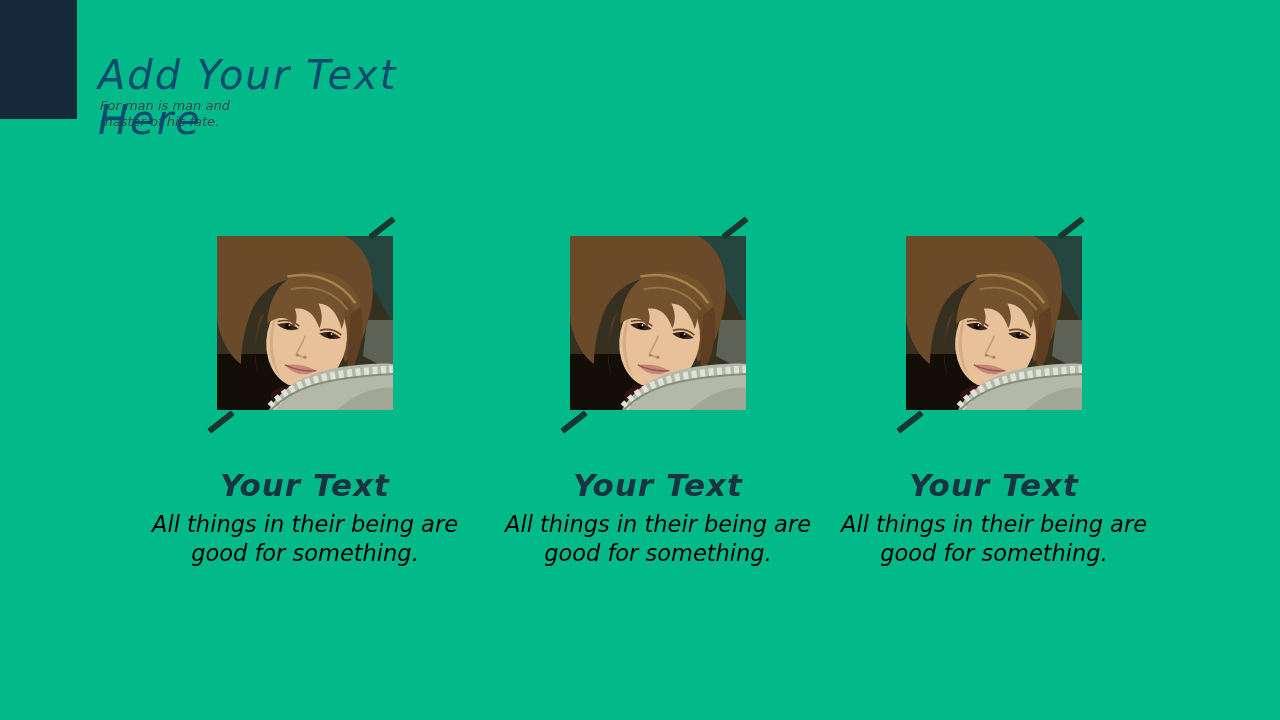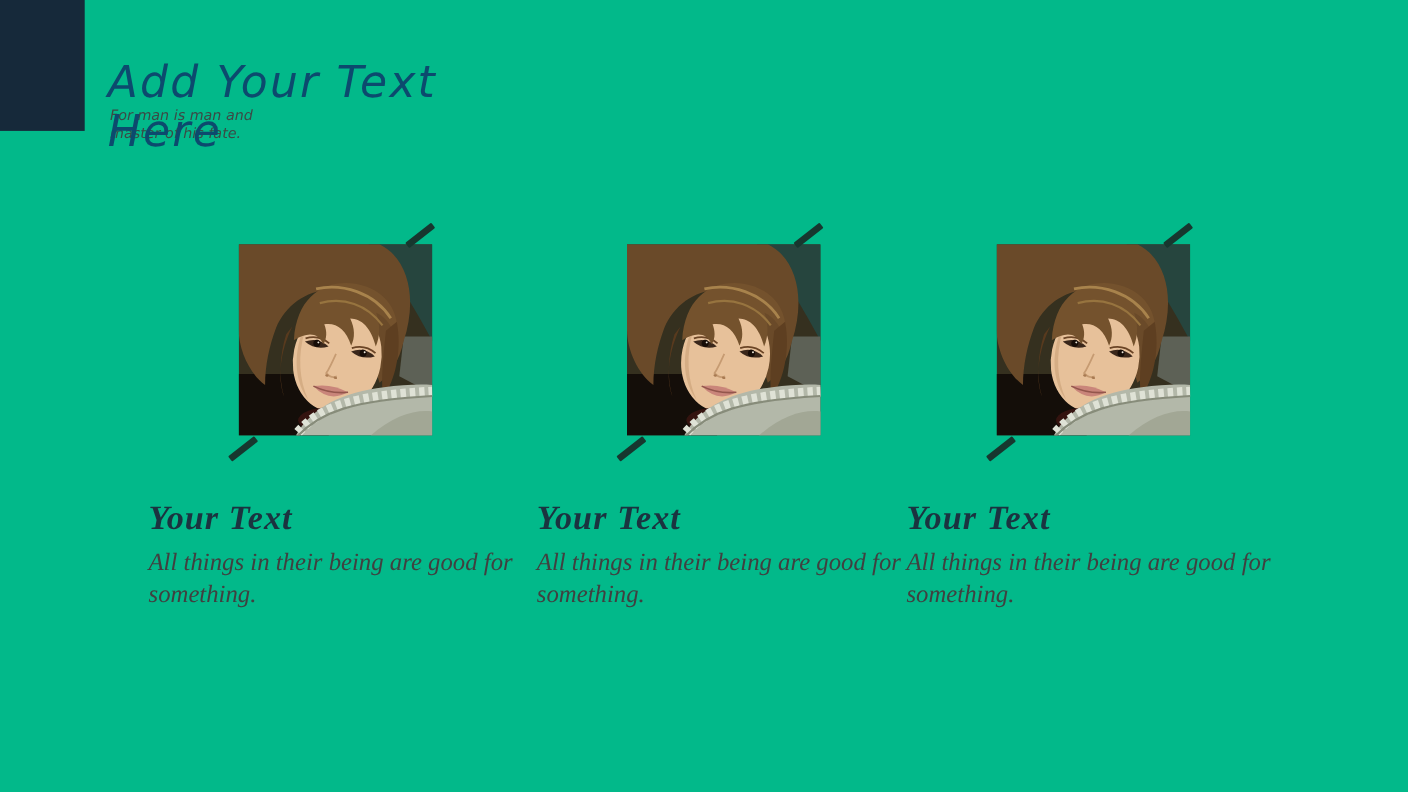--- a/index.html
+++ b/index.html
@@ -16,21 +16,21 @@
     position:absolute;left:98px;top:26px;width:330px;z-index:2;
     font-style:italic;font-weight:400;font-size:40px;line-height:45px;
     letter-spacing:2px;color:#0c4a6e;
   }
   .subtitle{
     position:absolute;left:100px;top:85px;width:165px;z-index:1;
     font-style:italic;font-size:13px;line-height:15.5px;
     color:#404040;opacity:.92;
   }
   .col{
-    position:absolute;top:222px;width:340px;text-align:left;font-family:Liberation Serif, serif;
+    position:absolute;top:236px;width:340px;text-align:center;
   }
   .col-1{left:135px;}
   .col-2{left:488px;}
   .col-3{left:824px;}
   .photo-wrap{
     position:relative;width:176px;height:174px;margin:0 auto;
   }
   svg.photo{display:block;width:176px;height:174px;}
   .slash{
     position:absolute;width:30px;height:6px;background:#17372f;
@@ -39,21 +39,21 @@
   .slash-tr{top:-11px;right:-4px;}
   .slash-bl{bottom:-15px;left:-11px;}
   .col-heading{
     margin:58px 0 0 0;
     font-style:italic;font-weight:bold;font-size:31px;line-height:34px;
     letter-spacing:1px;color:#1b3340;
   }
   .col-body{
     margin:8px 0 0 0;
     font-style:italic;font-size:22.5px;line-height:29px;
-    color:#404040;
+    color:#000000;
   }
   .defs-holder{position:absolute;width:0;height:0;overflow:hidden;}
 </style>
 </head>
 <body>
 
 <div class="slide">
 
   <svg class="defs-holder" aria-hidden="true">
     <defs>

